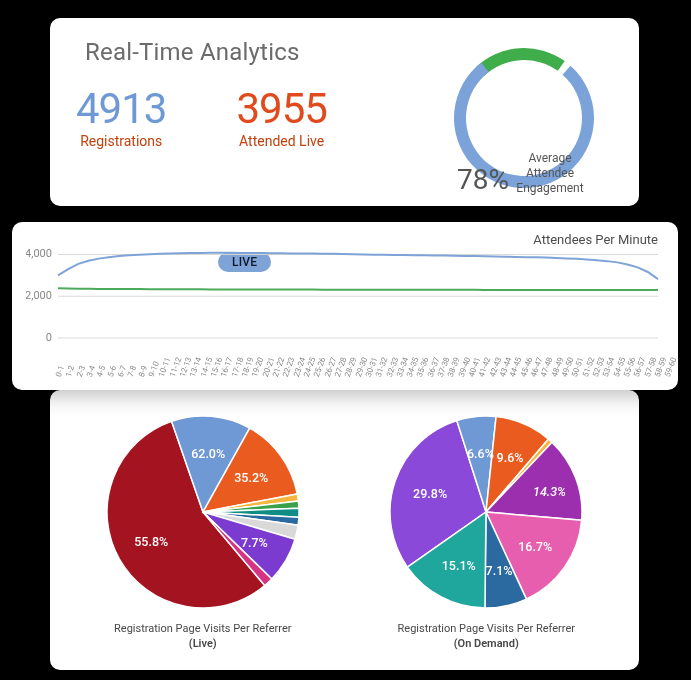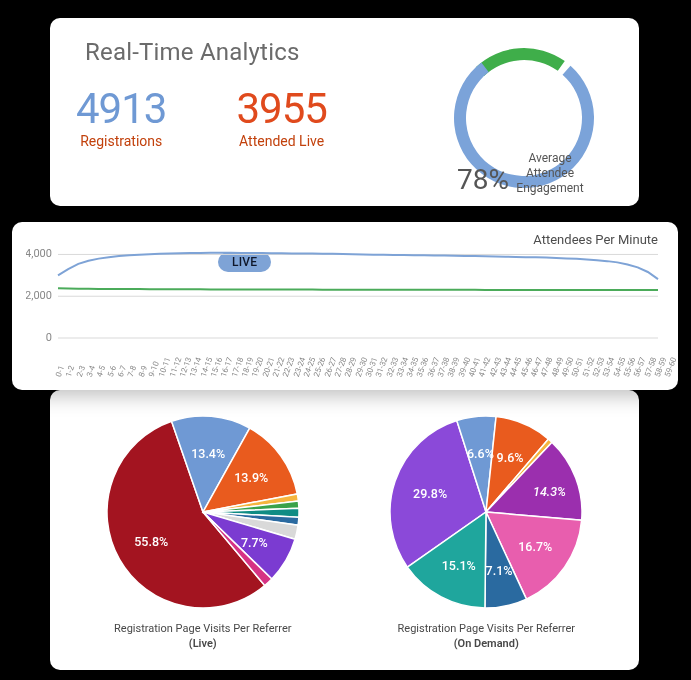--- a/index.html
+++ b/index.html
@@ -213,22 +213,22 @@
         <path d="M 0 0 L 95.85031336147017 5.358864479343624 A 96 96 0 0 1 95.09350848858173 13.16148332567553 Z" fill="#2b6aa0" stroke="#fff" stroke-width="1.5"></path>
         <path d="M 0 0 L 95.09350848858173 13.16148332567553 A 96 96 0 0 1 92.03717149418337 27.297601787524847 Z" fill="#d9d9d9" stroke="#fff" stroke-width="1.5"></path>
         <path d="M 0 0 L 92.03717149418337 27.297601787524847 A 96 96 0 0 1 68.77667711272966 66.97588137032112 Z" fill="#7b3bd1" stroke="#fff" stroke-width="1.5"></path>
         <path d="M 0 0 L 68.77667711272966 66.97588137032112 A 96 96 0 0 1 61.70761052990794 73.54026653942176 Z" fill="#d63384" stroke="#fff" stroke-width="1.5"></path>
       </svg>
     <div class="pie-caption">
       <span>Registration Page Visits Per Referrer</span><br>
       <b>(Live)</b>
     </div>
   <div class="slice-lbl" style="left: 83.2271px; top: 129.363px;">55.8%</div>
-      <div class="slice-lbl" style="left: 140.188px; top: 40.7065px;">13.4%</div>
-      <div class="slice-lbl" style="left: 183.238px; top: 65.1328px;">13.9%</div>
+      <div class="slice-lbl" style="left: 140.188px; top: 40.7065px;">62.0%</div>
+      <div class="slice-lbl" style="left: 183.238px; top: 65.1328px;">35.2%</div>
       <div class="slice-lbl" style="left: 186.347px; top: 130.101px;">7.7%</div>
     </div>
   <div class="pie-col" id="pie-od-col">
     <svg id="pie-od" width="200" height="200" viewBox="-100 -100 200 200">
         <path d="M 0 0 L -78.6385962517432 55.06333788970045 A 96 96 0 0 1 -29.219096062663642 -91.44530838310314 Z" fill="#8b49d9" stroke="#fff" stroke-width="1.5"></path>
         <path d="M 0 0 L -29.219096062663642 -91.44530838310314 A 96 96 0 0 1 10.101383520057292 -95.46707312461567 Z" fill="#6f99d4" stroke="#fff" stroke-width="1.5"></path>
         <path d="M 0 0 L 10.101383520057292 -95.46707312461567 A 96 96 0 0 1 62.4743248575217 -72.89004550414855 Z" fill="#e95b1e" stroke="#fff" stroke-width="1.5"></path>
         <path d="M 0 0 L 62.4743248575217 -72.89004550414855 A 96 96 0 0 1 66.05772771266518 -69.65900235747986 Z" fill="#f5b53f" stroke="#fff" stroke-width="1.5"></path>
         <path d="M 0 0 L 66.05772771266518 -69.65900235747986 A 96 96 0 0 1 95.64050894468396 8.300183660728656 Z" fill="#9b2fae" stroke="#fff" stroke-width="1.5"></path>
         <path d="M 0 0 L 95.64050894468396 8.300183660728656 A 96 96 0 0 1 40.449830956827896 87.06211102175303 Z" fill="#e85eae" stroke="#fff" stroke-width="1.5"></path>

